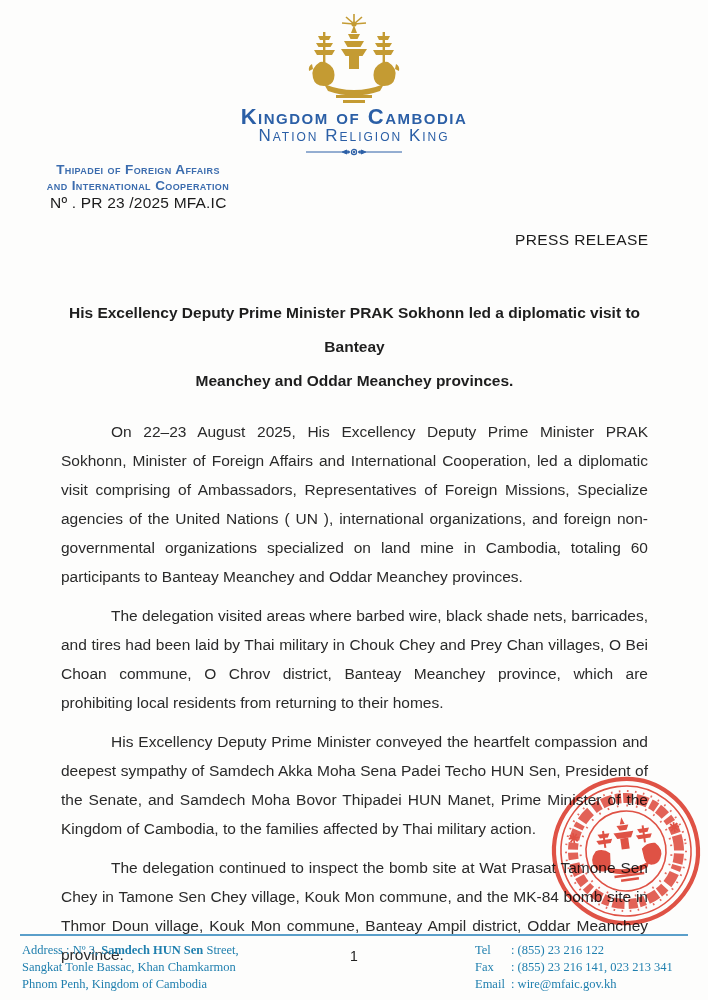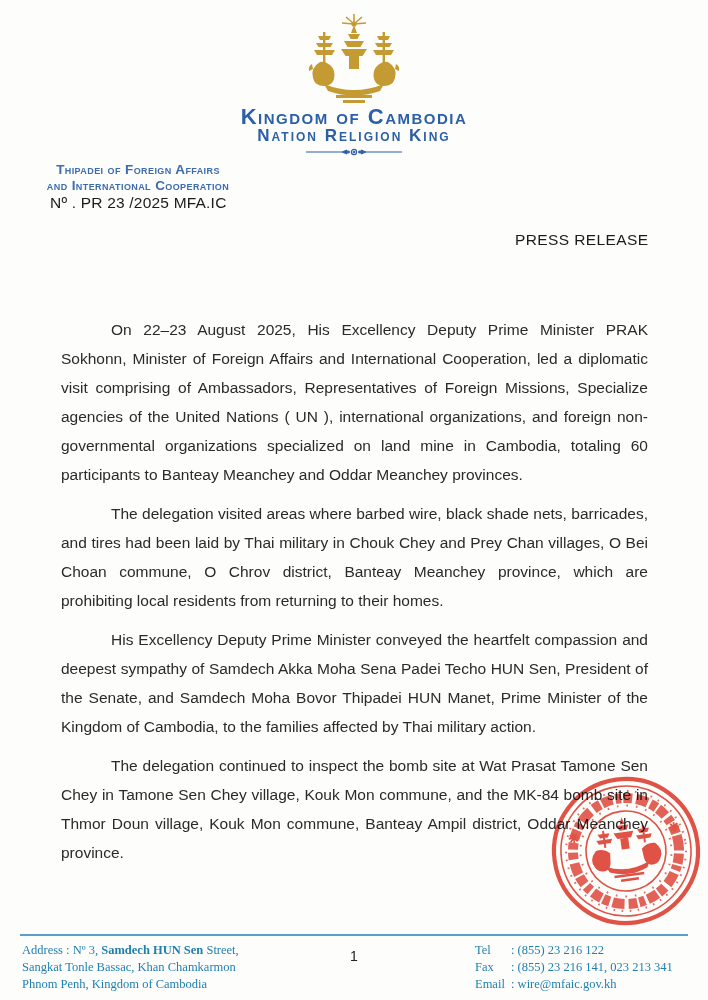--- a/index.html
+++ b/index.html
@@ -13,21 +13,21 @@
 
   
   .emblem{left:294px;top:12px;width:120px;height:96px;}
   .kingdom-title{
     left:0;top:104px;width:708px;text-align:center;
     font-variant:small-caps;font-weight:bold;font-size:22px;
     letter-spacing:1.5px;color:#2b5fa6;
   }
   .motto{
     left:0;top:126px;width:708px;text-align:center;
-    font-variant:small-caps;font-weight:bold;font-size:17px;
+    font-variant:small-caps;font-weight:normal;font-size:17px;
     letter-spacing:2px;color:#2b5fa6;
   }
   .divider{left:304px;top:147px;width:100px;height:10px;}
 
   .ministry{
     left:20px;top:162px;width:236px;text-align:center;
     font-variant:small-caps;font-weight:bold;font-size:13.5px;
     line-height:15.5px;letter-spacing:.4px;color:#3b6cae;
   }
   .doc-number{
@@ -141,20 +141,24 @@
 <div class="abs ministry">
   <div>Thipadei of Foreign Affairs</div>
   <div>and International Cooperation</div>
 </div>
 
 <div class="abs doc-number">Nº . PR 23 /2025 MFA.IC</div>
 
 <div class="abs press-release">PRESS RELEASE</div>
 
 <div class="abs content">
+  <div class="doc-title">
+    <div>His Excellency Deputy Prime Minister PRAK Sokhonn led a diplomatic visit to Banteay</div>
+    <div>Meanchey and Oddar Meanchey provinces.</div>
+  </div>
   <p class="para first">On 22–23 August 2025, His Excellency Deputy Prime Minister PRAK Sokhonn, Minister of Foreign Affairs and International Cooperation, led a diplomatic visit comprising of Ambassadors, Representatives of Foreign Missions, Specialize agencies of the United Nations ( UN ), international organizations, and foreign non-governmental organizations specialized on land mine in Cambodia, totaling 60 participants to Banteay Meanchey and Oddar Meanchey provinces.</p>
   <p class="para">The delegation visited areas where barbed wire, black shade nets, barricades, and tires had been laid by Thai military in Chouk Chey and Prey Chan villages, O Bei Choan commune, O Chrov district, Banteay Meanchey province, which are prohibiting local residents from returning to their homes.</p>
   <p class="para">His Excellency Deputy Prime Minister conveyed the heartfelt compassion and deepest sympathy of Samdech Akka Moha Sena Padei Techo HUN Sen, President of the Senate, and Samdech Moha Bovor Thipadei HUN Manet, Prime Minister of the Kingdom of Cambodia, to the families affected by Thai military action.</p>
   <p class="para">The delegation continued to inspect the bomb site at Wat Prasat Tamone Sen Chey in Tamone Sen Chey village, Kouk Mon commune, and the MK-84 bomb site in Thmor Doun village, Kouk Mon commune, Banteay Ampil district, Oddar Meanchey province.</p>
 </div>
 
 <svg class="abs stamp" viewBox="-83 -79 166 158" aria-hidden="true">
   <g stroke="#dd3a2c" fill="none">
     <circle cx="0" cy="0" r="72" stroke-width="4.2"></circle>
     <circle cx="0" cy="0" r="65" stroke-width="1.6"></circle>

